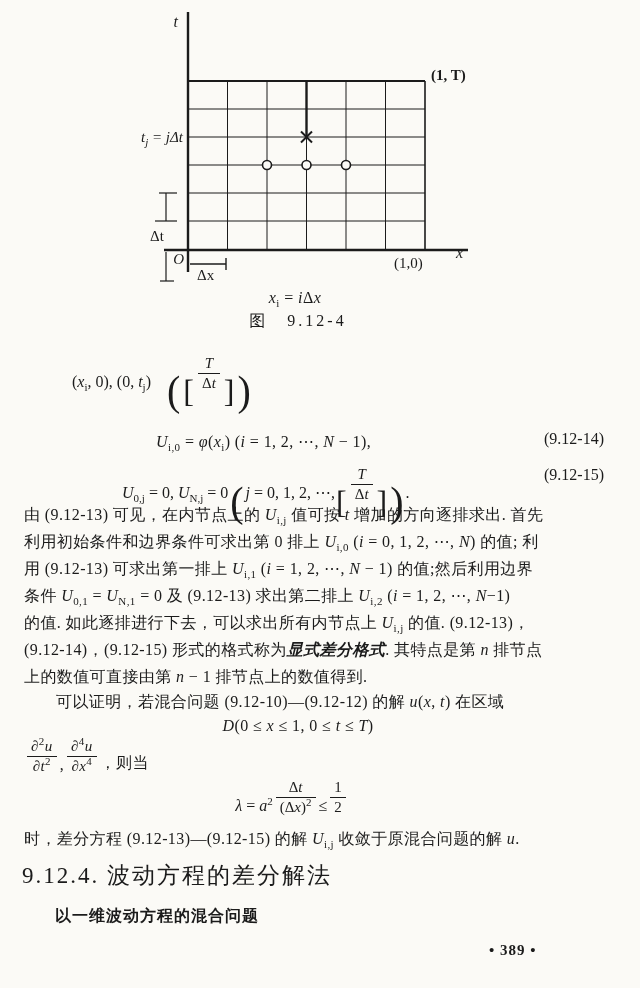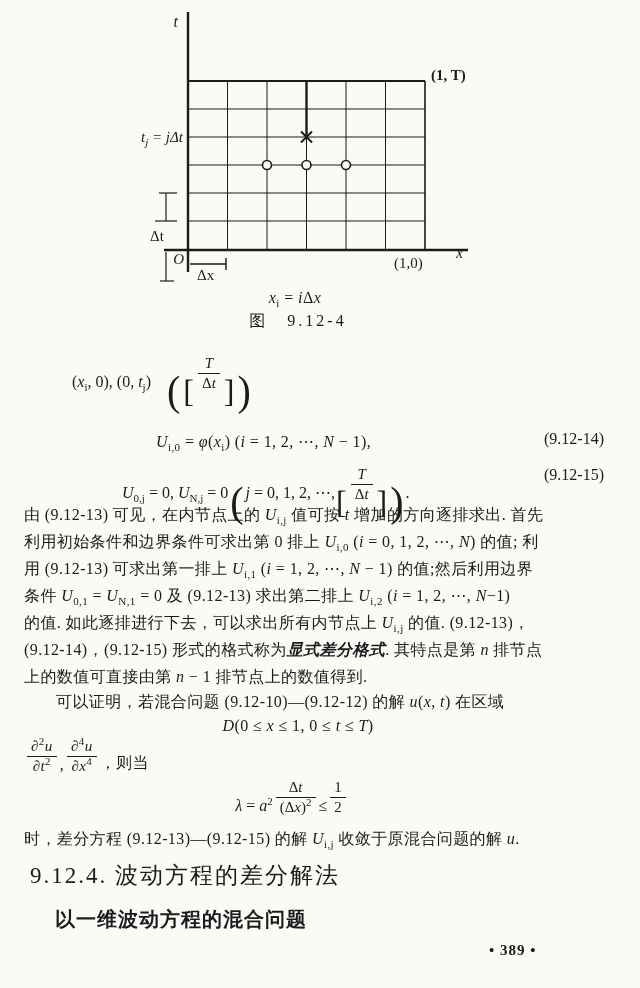--- a/index.html
+++ b/index.html
@@ -12,22 +12,22 @@
   i{font-style:italic;}
   b{font-weight:bold;font-style:italic;}
   .mrow{display:flex;align-items:flex-end;}
   .frac{display:inline-block;text-align:center;vertical-align:middle;margin:0 3px;line-height:1.1;font-size:15px;}
   .frac .fn{display:block;padding:0 4px 1px;border-bottom:1.4px solid #1b1b1b;}
   .frac .fd{display:block;padding:1px 4px 0;}
   .bigp{font-size:40px;font-weight:300;line-height:0;display:inline-block;transform:scaleY(1.05);margin:0 2px;}
   .bigb{font-size:32px;font-weight:300;line-height:0;display:inline-block;margin:0 1px;}
   .eqtag{position:absolute;right:36px;font-size:16px;}
   .paraline{white-space:nowrap;}
-  #heading{font-size:23px;letter-spacing:2px;margin-left:8px;}
-  #sub-heading{font-size:20px;font-weight:bold;letter-spacing:1px;}
+  #heading{font-size:23px;letter-spacing:2px;}
+  #sub-heading{font-size:16px;font-weight:bold;letter-spacing:1px;}
   #page-num{font-size:15px;font-weight:bold;letter-spacing:1px;}
   svg text{fill:#1b1b1b;font-family:"Liberation Serif","DejaVu Serif",serif;}
 </style>
 </head>
 <body>
 
 <div id="page">
 
   
   <svg width="640" height="285" viewBox="0 0 640 285">

